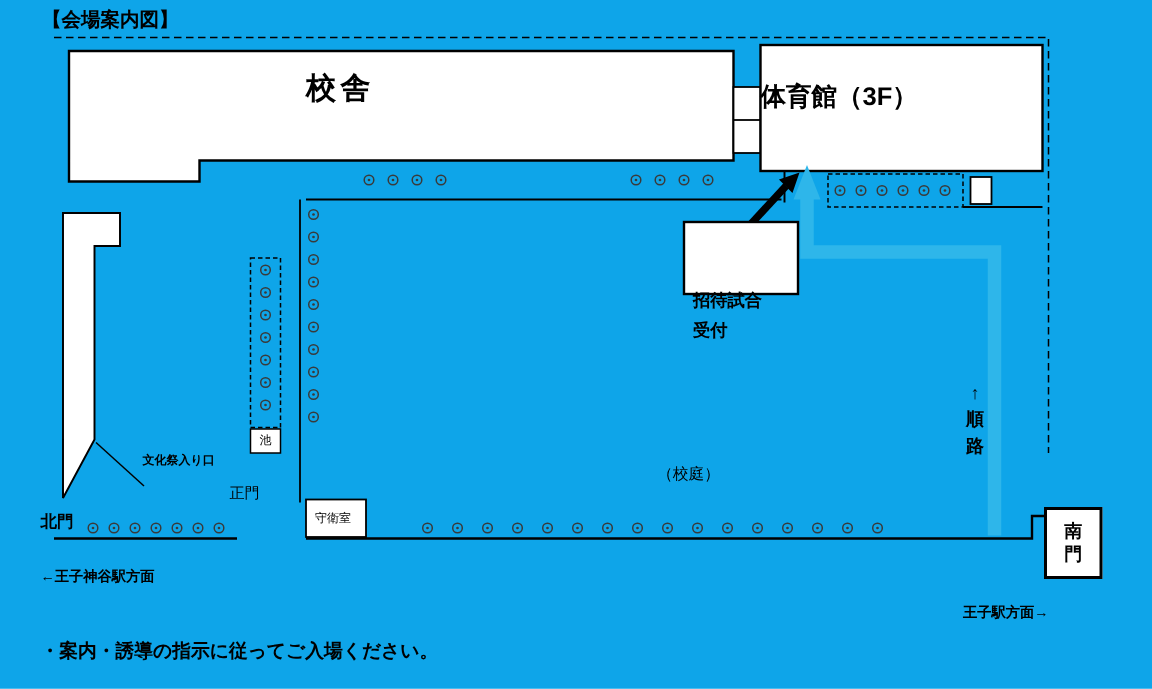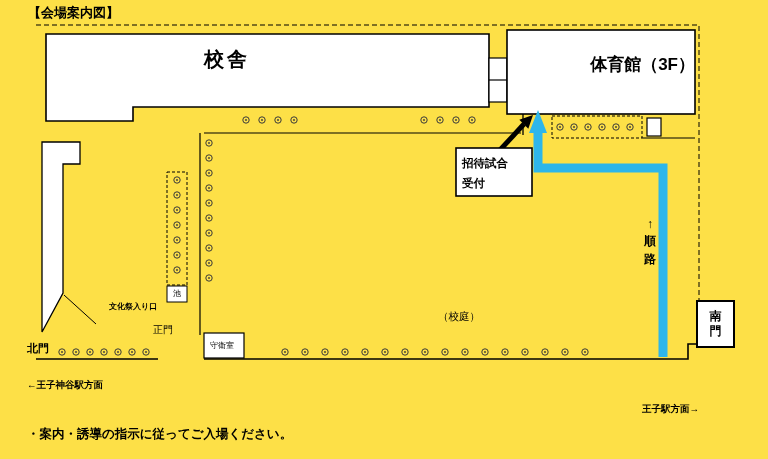--- a/index.html
+++ b/index.html
@@ -1,38 +1,38 @@
 <!DOCTYPE html>
 <html><head>
 <meta charset="utf-8">
 <style>
   html, body { margin: 0; padding: 0; }
   body {
     width: 768px; height: 459px; background: #ffffff;
     font-family: "Liberation Sans", "DejaVu Sans", sans-serif;
     color: #000;
   }
-  .stage { position: relative; width: 768px; height: 459px; background: #fde047; overflow: hidden; }
+  .stage { position: relative; width: 768px; height: 459px; background: #0ea5e9; overflow: hidden; }
   .stage svg { position: absolute; left: 0; top: 0; display: block; }
   .lbl { position: absolute; white-space: nowrap; line-height: 1.2; }
-  .pre { white-space: pre-line; }
+  .pre { white-space: pre-line; margin-top: 38px; }
 
   .map-title     { left: 28px;  top: 5px;   font-size: 13px; font-weight: bold; }
   .school-label  { left: 46px;  top: 47px;  width: 362px; text-align: center; font-size: 20px; font-weight: bold; letter-spacing: 3px; }
-  .gym-label     { left: 507px; top: 55px;  width: 188px; text-align: right; font-size: 17px; font-weight: bold; }
+  .gym-label     { left: 507px; top: 55px;  width: 188px; text-align: left; font-size: 17px; font-weight: bold; }
   .reception-label { left: 462px; top: 154px; font-size: 11.5px; font-weight: bold; line-height: 1.7; }
   .route-dir     { left: 637px; top: 216px; width: 26px; text-align: center; font-size: 12px; font-weight: bold; line-height: 1.45; }
   .south-gate    { left: 696px; top: 300px; width: 35px; height: 44px; border: 2px solid #000; background: #fff;
                    display: flex; align-items: center; justify-content: center; text-align: center;
                    font-size: 12px; font-weight: bold; line-height: 1.25; }
   .north-gate    { left: 27px;  top: 342px; font-size: 11px; font-weight: bold; }
   .main-gate     { left: 153px; top: 324px; font-size: 10px; font-weight: normal; }
   .guard-label   { left: 204px; top: 341px; width: 36px; text-align: center; font-size: 8px; }
   .pond-label    { left: 167px; top: 289px; width: 20px; text-align: center; font-size: 8px; }
-  .festival-label{ left: 109px; top: 302px; font-size: 8px; font-weight: bold; }
+  .festival-label{ left: 95px; top: 302px; font-size: 8px; font-weight: bold; }
   .schoolyard    { left: 438px; top: 310px; font-size: 10.5px; }
   .station-left  { left: 27px;  top: 379px; font-size: 9.5px; font-weight: bold; }
   .station-right { left: 642px; top: 379px; font-size: 9.5px; font-weight: bold; margin-top: 24px; }
   .note          { left: 27px;  top: 427px; font-size: 12.5px; font-weight: bold; }
 </style>
 </head>
 <body>
 
 <div class="stage">
 

